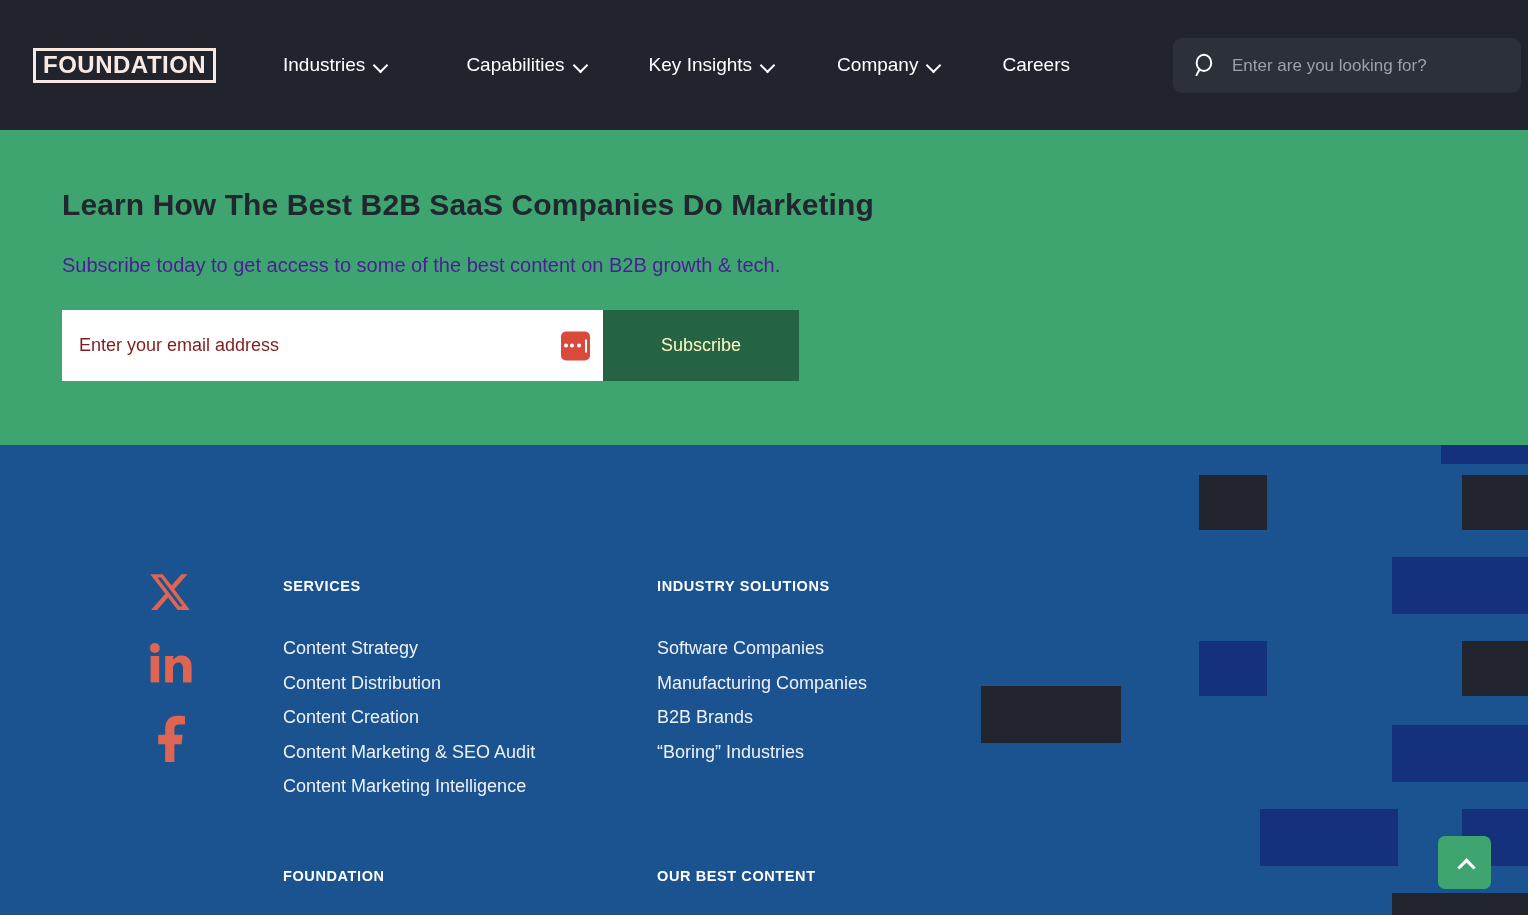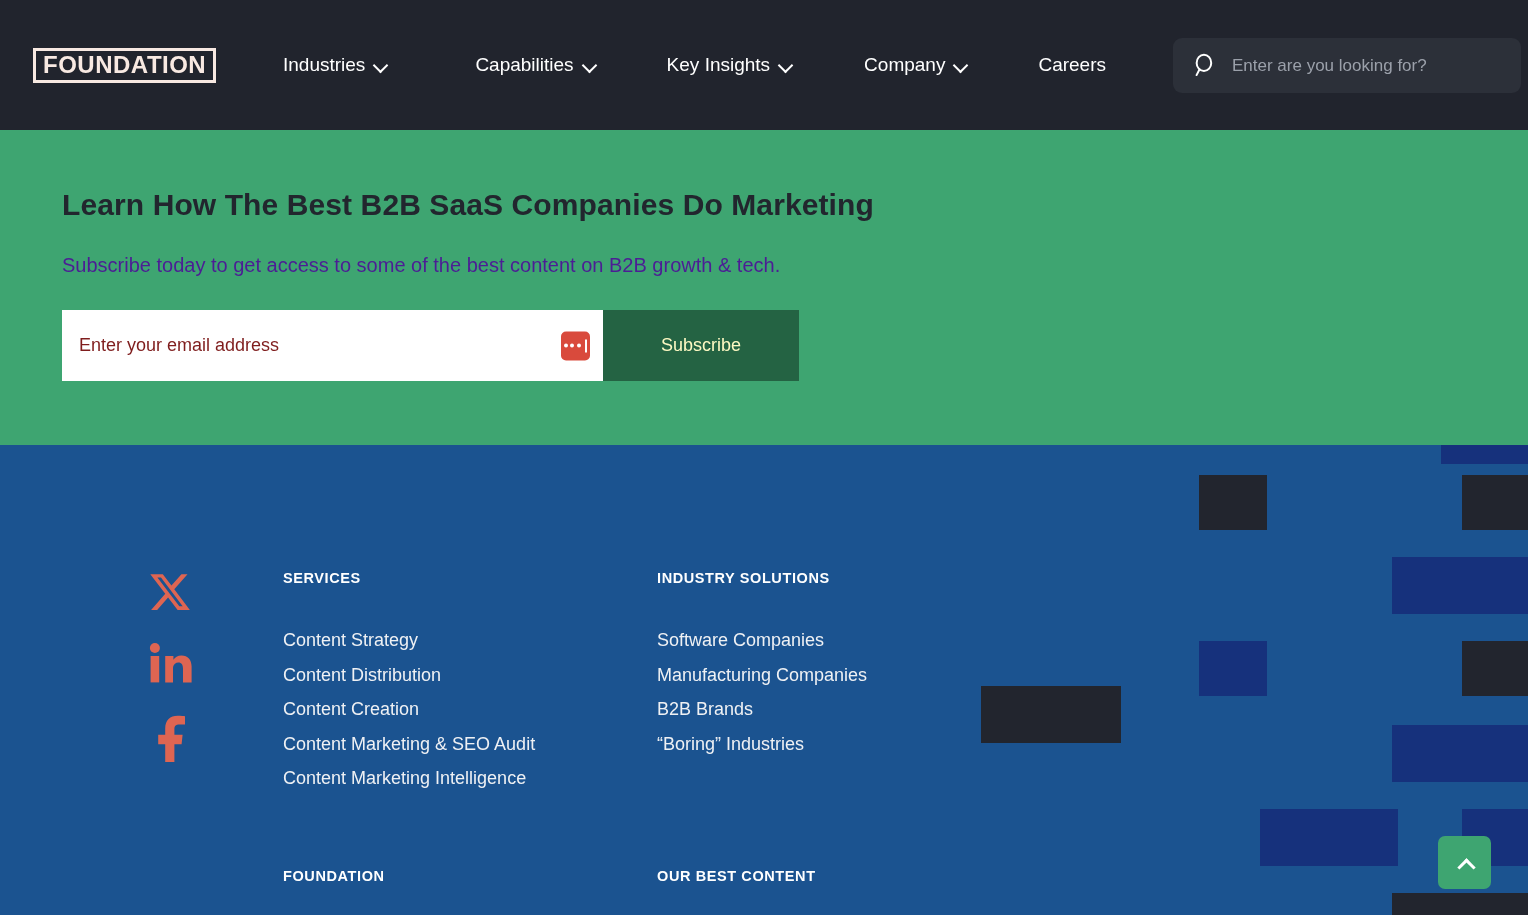--- a/index.html
+++ b/index.html
@@ -43,21 +43,21 @@
     line-height: 1;
     font-family: "Liberation Sans", sans-serif;
   }
 
   .nav {
     position: absolute;
     left: 283px;
     top: 50px;
     display: flex;
     align-items: center;
-    gap: 9px;
+    gap: 0px;
   }
 
   .nav-item {
     display: flex;
     align-items: center;
     gap: 9px;
     color: #FFFFFF;
     font-size: 19px;
     line-height: 30px;
     cursor: pointer;
@@ -224,20 +224,21 @@
   }
   .col-services { left: 283px; }
   .col-industry { left: 657px; }
 
   .col-head {
     color: #FFFFFF;
     font-size: 14.5px;
     font-weight: bold;
     letter-spacing: 0.6px;
     margin-bottom: 0;
+    margin-top: 8px;
   }
   .col-links {
     list-style: none;
     margin-top: 37px;
   }
   .col-links li {
     color: #EFF1F4;
     font-size: 18px;
     line-height: 34.5px;
     cursor: pointer;

